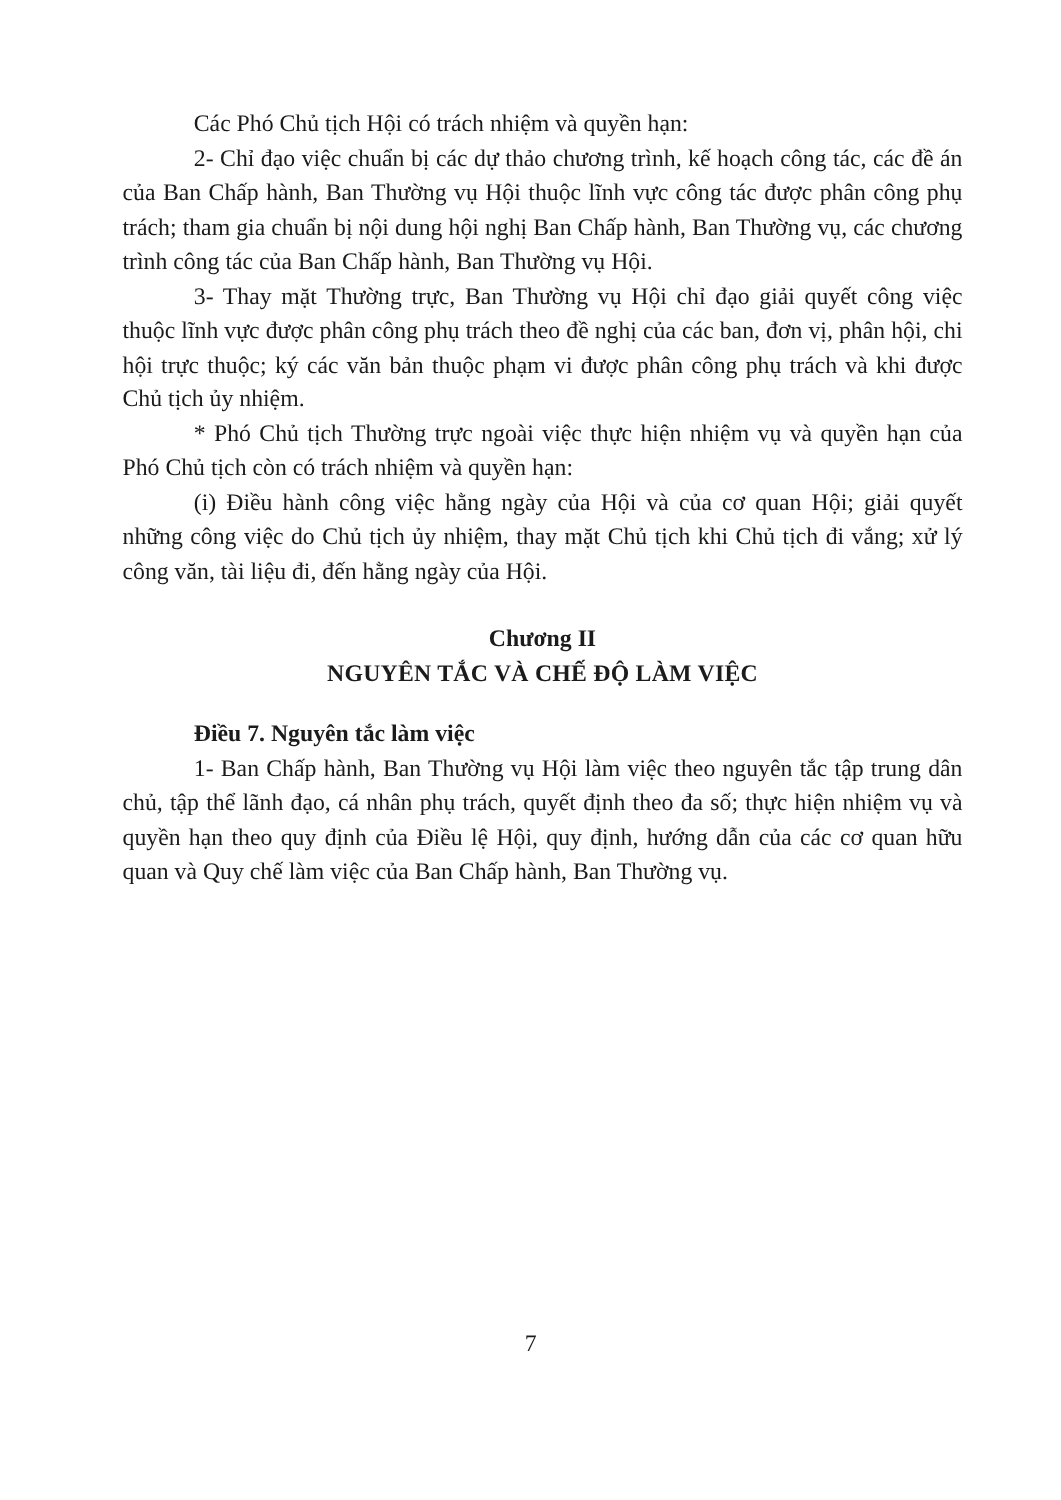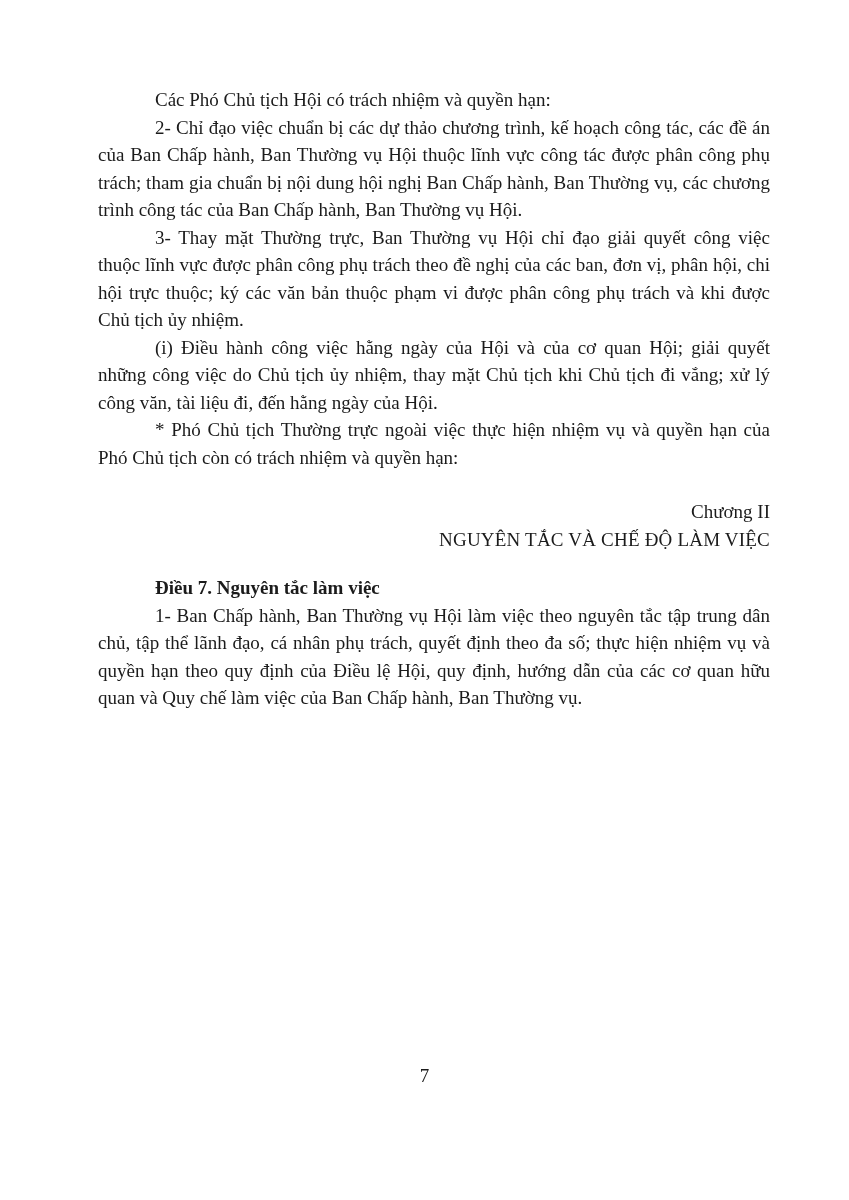--- a/index.html
+++ b/index.html
@@ -27,22 +27,22 @@
     text-align: justify;
     text-justify: inter-word;
   }
   .body-text p {
     margin: 0;
     padding: 0;
     text-indent: 57px;
   }
   .chapter {
     margin-top: 27px;
-    text-align: right;
-    font-weight: normal;
+    text-align: center;
+    font-weight: bold;
   }
   .chapter div {
     text-indent: 0;
   }
   .chapter-title {
     letter-spacing: 0.2px;
   }
   p.article-heading {
     font-weight: bold;
     margin-top: 21px;
@@ -60,22 +60,22 @@
 </head>
 <body>
 
 <div class="page">
 
   <main class="body-text">
 
     <p>Các Phó Chủ tịch Hội có trách nhiệm và quyền hạn:</p>
     <p>2- Chỉ đạo việc chuẩn bị các dự thảo chương trình, kế hoạch công tác, các đề án của Ban Chấp hành, Ban Thường vụ Hội thuộc lĩnh vực công tác được phân công phụ trách; tham gia chuẩn bị nội dung hội nghị Ban Chấp hành, Ban Thường vụ, các chương trình công tác của Ban Chấp hành, Ban Thường vụ Hội.</p>
     <p>3- Thay mặt Thường trực, Ban Thường vụ Hội chỉ đạo giải quyết công việc thuộc lĩnh vực được phân công phụ trách theo đề nghị của các ban, đơn vị, phân hội, chi hội trực thuộc; ký các văn bản thuộc phạm vi được phân công phụ trách và khi được Chủ tịch ủy nhiệm.</p>
+    <p>* Phó Chủ tịch Thường trực ngoài việc thực hiện nhiệm vụ và quyền hạn của Phó Chủ tịch còn có trách nhiệm và quyền hạn:</p>
     <p>(i) Điều hành công việc hằng ngày của Hội và của cơ quan Hội; giải quyết những công việc do Chủ tịch ủy nhiệm, thay mặt Chủ tịch khi Chủ tịch đi vắng; xử lý công văn, tài liệu đi, đến hằng ngày của Hội.</p>
-    <p>* Phó Chủ tịch Thường trực ngoài việc thực hiện nhiệm vụ và quyền hạn của Phó Chủ tịch còn có trách nhiệm và quyền hạn:</p>
 
     <header class="chapter">
       <div class="chapter-label">Chương II</div>
       <div class="chapter-title">NGUYÊN TẮC VÀ CHẾ ĐỘ LÀM VIỆC</div>
     </header>
 
     <p class="article-heading">Điều 7. Nguyên tắc làm việc</p>
 
     <p>1- Ban Chấp hành, Ban Thường vụ Hội làm việc theo nguyên tắc tập trung dân chủ, tập thể lãnh đạo, cá nhân phụ trách, quyết định theo đa số; thực hiện nhiệm vụ và quyền hạn theo quy định của Điều lệ Hội, quy định, hướng dẫn của các cơ quan hữu quan và Quy chế làm việc của Ban Chấp hành, Ban Thường vụ.</p>
 

